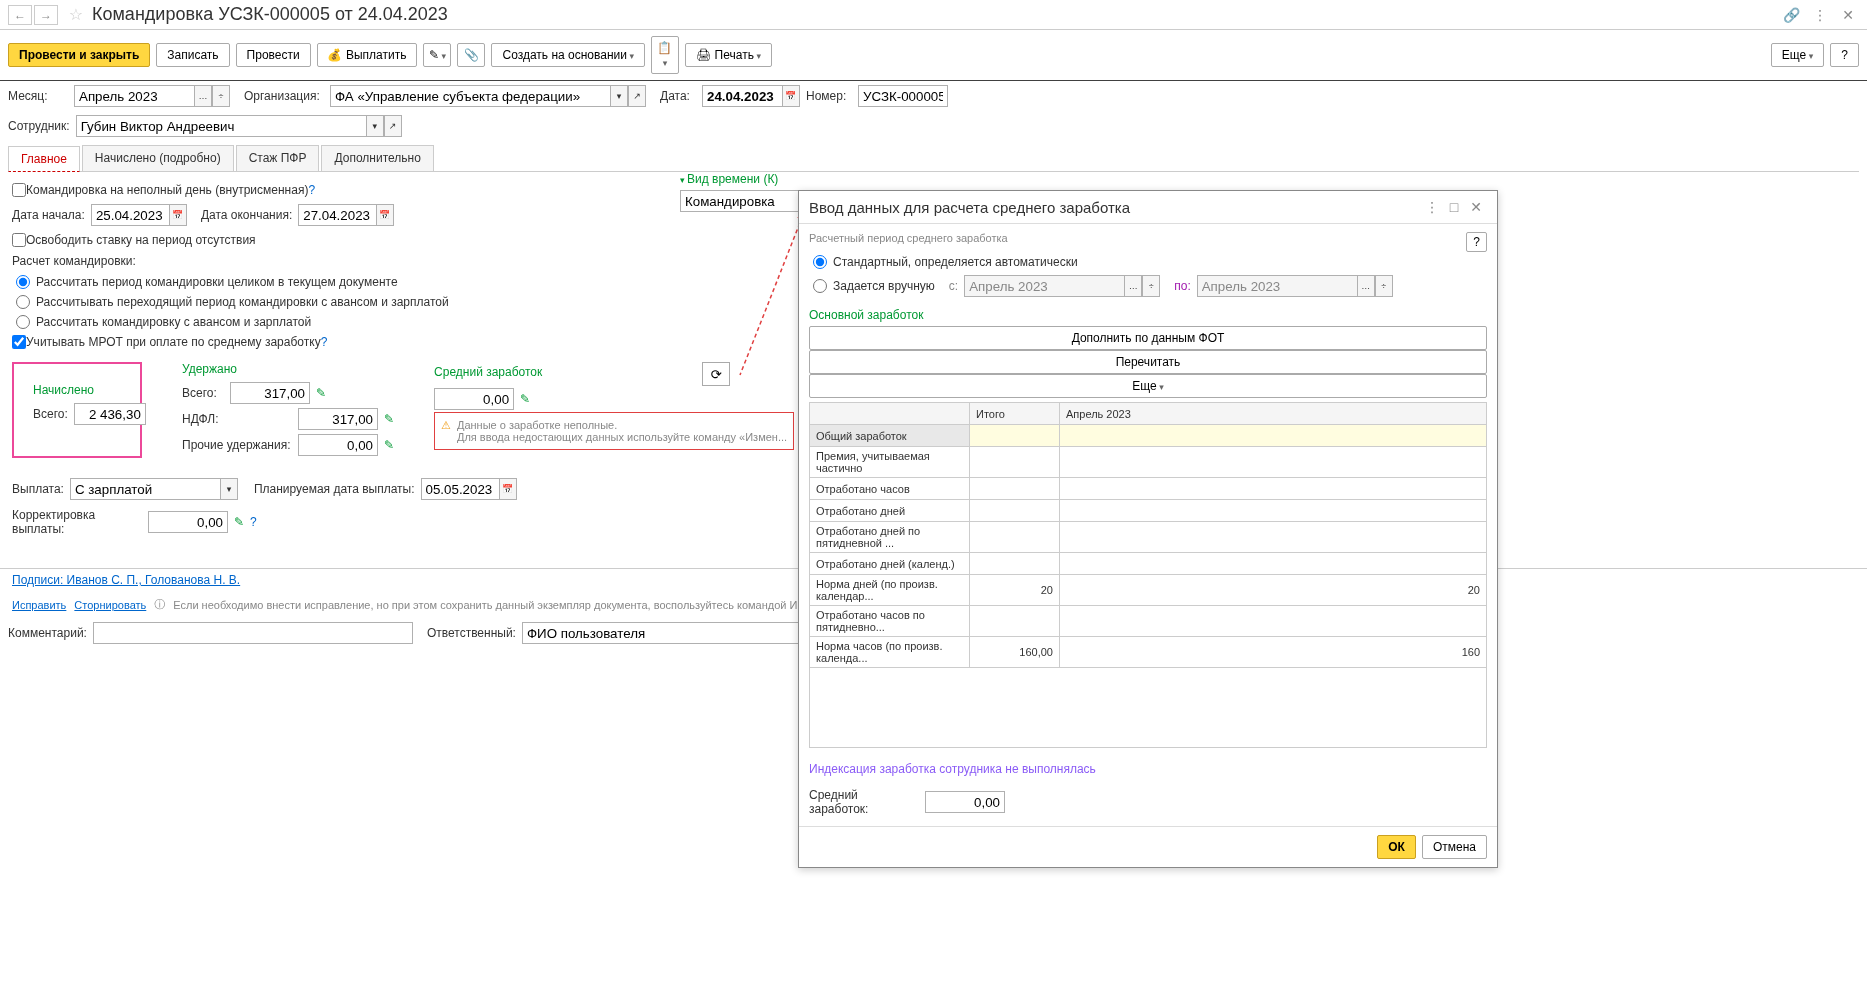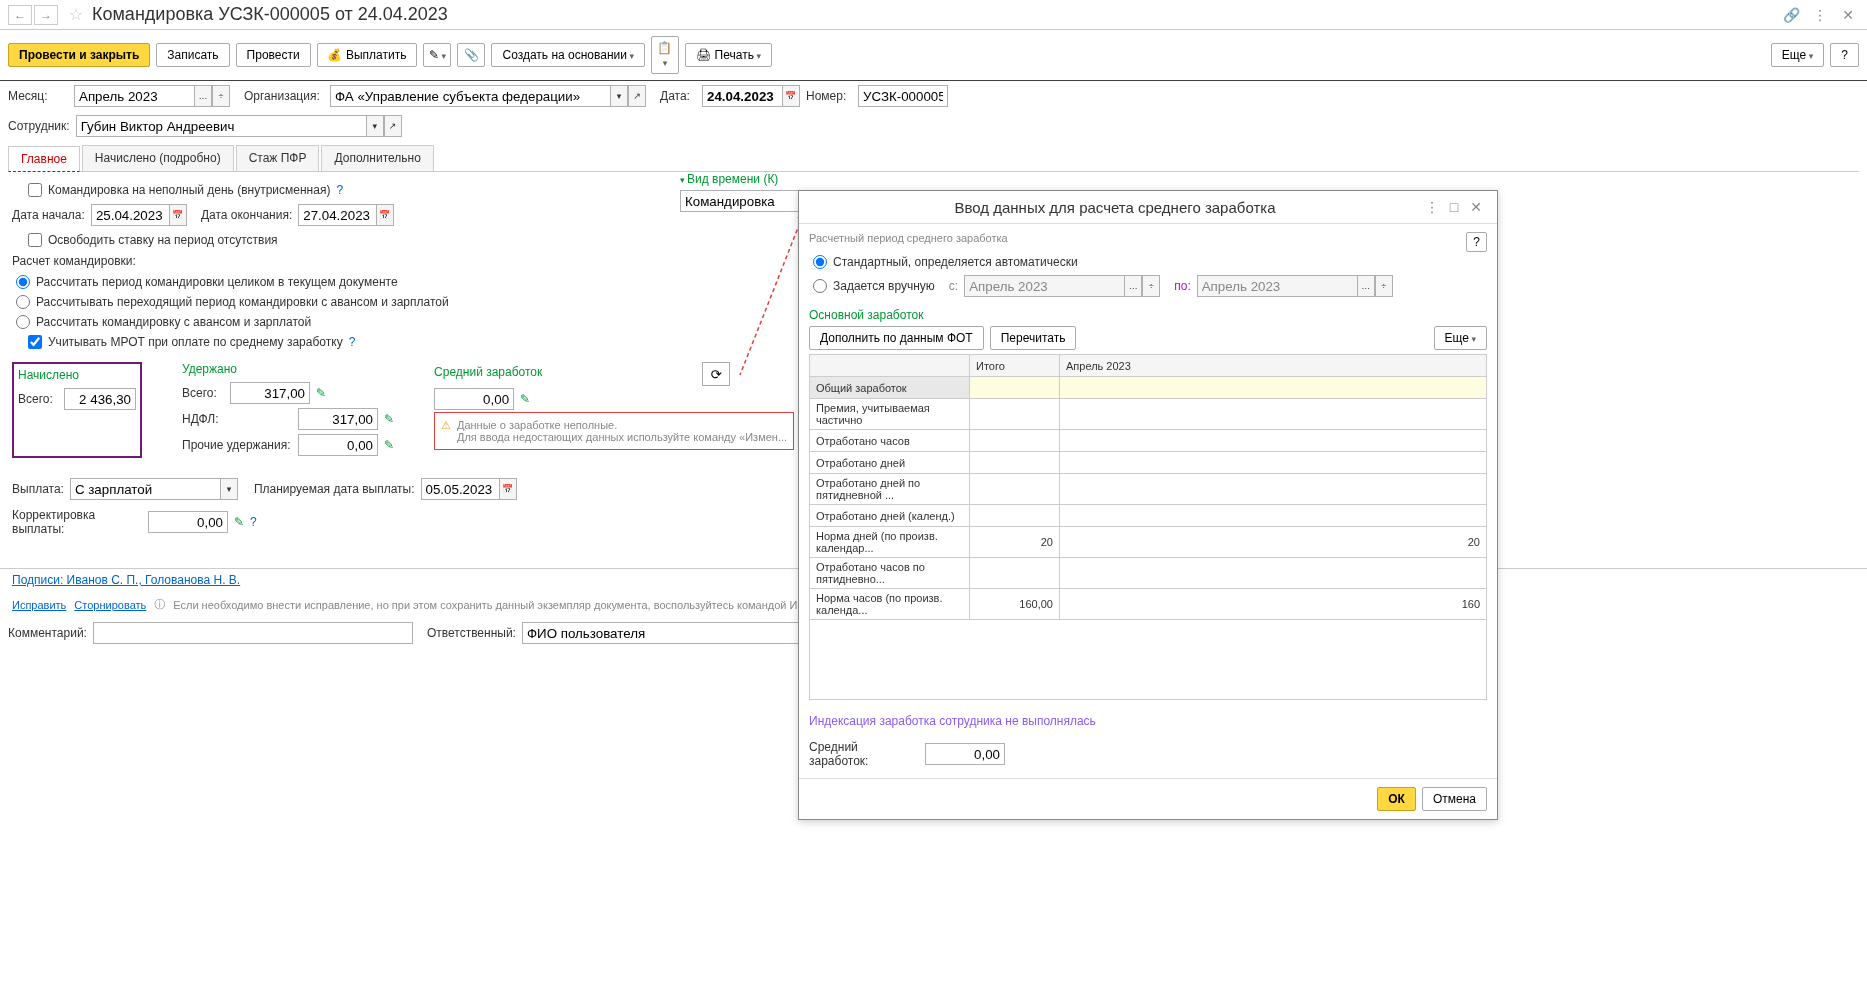--- a/index.html
+++ b/index.html
@@ -23,53 +23,53 @@
 .input { border: 1px solid #b0b0b0; padding: 2px 4px; height: 22px; background: #fff; }
 .input-dd { display: flex; }
 .input-dd .input { border-right: none; }
 .dd-btn { width: 18px; height: 22px; border: 1px solid #b0b0b0; background: #f5f5f5; font-size: 9px; display: flex; align-items: center; justify-content: center; cursor: pointer; }
 
 .tabs { display: flex; border-bottom: 1px solid #ccc; margin: 4px 8px 0; }
 .tab { padding: 5px 12px; border: 1px solid #ccc; border-bottom: none; background: #f5f5f5; cursor: pointer; margin-right: 2px; }
 .tab.active { background: #fff; color: #c00; border-bottom: 1px dashed #c00; position: relative; top: 1px; }
 
 .content { padding: 8px 12px; position: relative; }
-.checkbox-row { display: flex; align-items: center; gap: 6px; padding: 3px 0; margin-left: 16px; }
+.checkbox-row { display: flex; align-items: center; padding: 3px 0; }
 .checkbox-row input[type=checkbox] { width: 14px; height: 14px; }
 .help-q { color: #0066cc; cursor: pointer; }
 .green-link { color: #009933; cursor: pointer; }
 .green-link::before { content: "▾ "; font-size: 9px; }
 
 .radio-row { display: flex; align-items: center; gap: 6px; padding: 3px 0 3px 4px; }
 .radio-row input[type=radio] { width: 14px; height: 14px; }
 
 .calc-section { display: flex; gap: 40px; margin-top: 10px; }
 .calc-col { }
 .calc-title { color: #009933; margin-bottom: 4px; }
 .calc-row { display: flex; align-items: center; gap: 6px; padding: 2px 0; }
 .calc-lbl { width: 110px; }
 .calc-val { width: 80px; text-align: right; border: 1px solid #b0b0b0; padding: 2px 4px; height: 22px; }
 .pencil { color: #009933; cursor: pointer; font-size: 12px; }
 
-.red-box { border: 2px solid #701a75; padding: 4px; }
+.red-box { border: 2px solid #ec4899; padding: 19px; }
 .warning-box { border: 1px solid #e04040; padding: 6px; display: flex; gap: 6px; font-size: 11px; color: #888; width: 360px; }
 .warn-icon { color: #f0a020; }
 
 .footer-links { padding: 4px 12px; border-top: 1px solid #ccc; margin-top: 20px; }
 .link { color: #0066cc; text-decoration: underline; cursor: pointer; }
 .footer-info { padding: 6px 12px; display: flex; align-items: center; gap: 8px; color: #888; font-size: 11px; }
 
 
 .popup { position: absolute; left: 798px; top: 190px; width: 700px; background: #fff; border: 1px solid #888; box-shadow: 0 2px 8px rgba(0,0,0,0.2); }
 .popup-header { display: flex; align-items: center; padding: 6px 10px; border-bottom: 1px solid #ddd; }
-.popup-title { font-size: 15px; flex: 1; text-align: center; }
+.popup-title { font-size: 15px; flex: 1; }
 .popup-body { padding: 8px 10px; }
 .popup-sub { color: #888; font-size: 11px; margin-bottom: 6px; }
 .earning-title { color: #009933; margin: 8px 0 4px; }
-.popup-toolbar { display: flex; gap: 6px; margin-bottom: 4px; }
+.popup-toolbar { display: flex; margin-bottom: 4px; flex-direction: column; }
 
 .data-table { width: 100%; border-collapse: collapse; font-size: 11px; }
 .data-table th, .data-table td { border: 1px solid #ccc; padding: 3px 6px; text-align: left; height: 22px; }
 .data-table th { background: #f5f5f5; font-weight: normal; }
 .data-table .num { text-align: right; }
 .data-table tr.selected td:first-child { background: #e8e8e8; }
 .data-table tr.highlight td { background: #fffde0; }
 
 .popup-footer { display: flex; justify-content: flex-end; gap: 6px; padding: 8px 10px; border-top: 1px solid #ddd; }
 .btn-ok { background: #ffd740; border-color: #caa020; font-weight: bold; }

